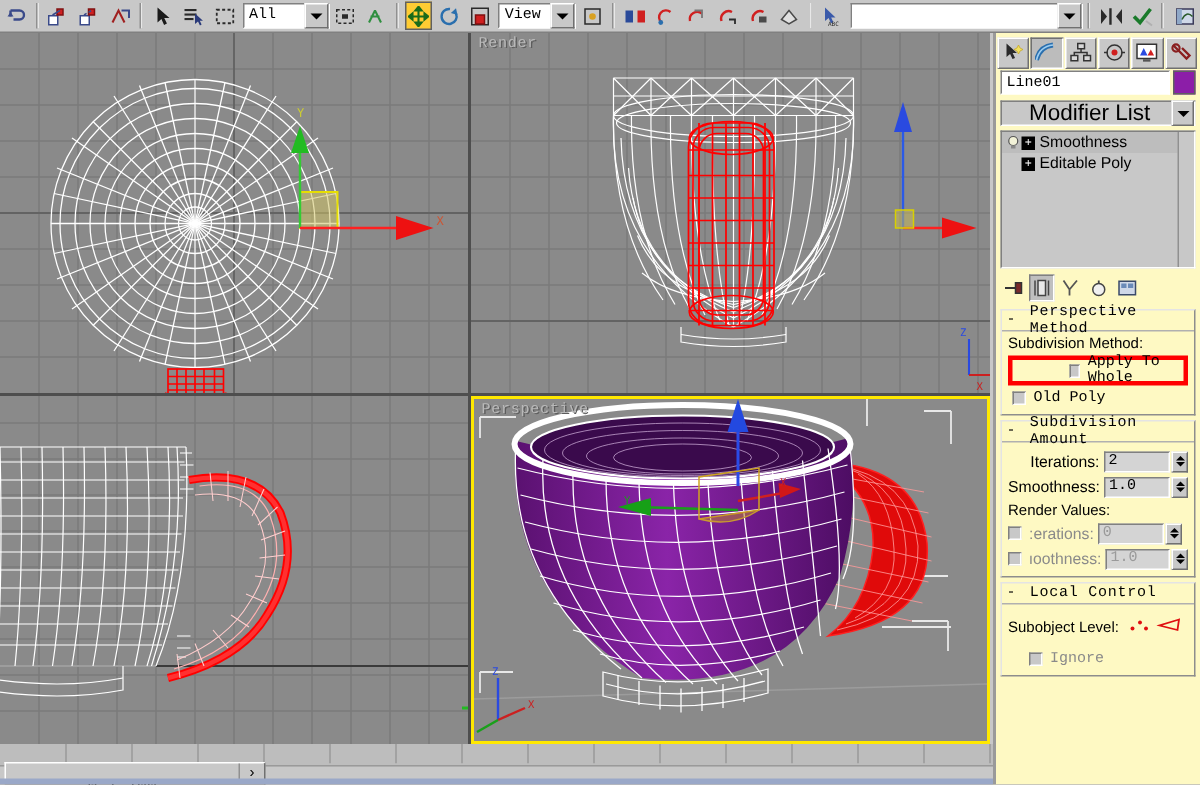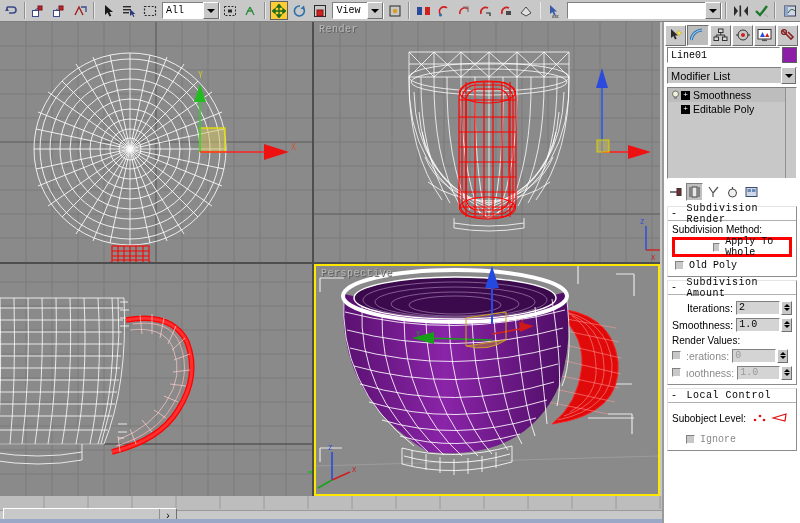--- a/index.html
+++ b/index.html
@@ -27,34 +27,34 @@
   .vp .lbl{position:absolute;left:5px;top:2px;color:#b9b9b9;font-family:"Liberation Mono",monospace;
            font-size:10px;letter-spacing:.5px;text-shadow:1px 1px 0 #5c5c5c;}
   #vp-top{left:0;top:0;width:312px;height:240px;}
   #vp-front{left:314px;top:0;width:346px;height:240px;}
   #vp-left{left:0;top:242px;width:312px;height:232px;}
   #vp-persp{left:314px;top:242px;width:346px;height:232px;border:2px solid #ffe800;box-sizing:border-box;}
   .vpdiv-v{position:absolute;left:312px;top:0;width:2px;height:474px;background:#4e4e4e;}
   .vpdiv-h{position:absolute;left:0;top:240px;width:660px;height:2px;background:#4e4e4e;}
 
   
-  .cpanel{position:absolute;left:662px;top:22px;width:138px;height:501px;background:#ffffff;
+  .cpanel{position:absolute;left:662px;top:22px;width:138px;height:501px;background:#fef9c3;
           border-left:2px solid #9a9a9a;box-sizing:border-box;}
   .cptabs{display:flex;height:24px;align-items:center;padding:2px 1px 0 1px;box-sizing:border-box;}
   .cptab{width:24px;height:21px;margin-right:1px;background:#c8c8c8;border:1px solid #fff;
          border-right-color:#707070;border-bottom-color:#707070;display:flex;align-items:center;justify-content:center;box-sizing:border-box;}
   .cptab.act{border:1px solid #707070;border-right-color:#fff;border-bottom-color:#fff;background:#bcbcbc;}
   .namerow{display:flex;align-items:center;padding:1px 3px;}
   .namefield{flex:1;height:16px;background:#fff;border-top:1px solid #808080;border-left:1px solid #808080;
              border-right:1px solid #fff;border-bottom:1px solid #fff;font-family:"Liberation Mono",monospace;
              font-size:10px;padding-left:3px;display:flex;align-items:center;box-sizing:border-box;}
   .swatch{width:15px;height:16px;margin-left:2px;border:1px solid #606060;box-sizing:border-box;}
   .mlist{margin:3px 3px 0 3px;height:17px;background:#c8c8c8;border-top:1px solid #808080;border-left:1px solid #808080;
-         border-right:1px solid #fff;border-bottom:1px solid #fff;display:flex;align-items:center;padding-left:3px;
-         font-size:11px;box-sizing:border-box;}
+         border-right:1px solid #fff;border-bottom:1px solid #fff;display:flex;align-items:center;padding-left:18px;
+         font-size:15px;box-sizing:border-box;}
   .mlist .arw{margin-left:auto;width:13px;height:15px;background:#c8c8c8;border:1px solid #fff;
               border-right-color:#707070;border-bottom-color:#707070;display:flex;align-items:center;justify-content:center;}
   .stack{margin:3px 3px 0 3px;background:#c8c8c8;border-top:1px solid #808080;border-left:1px solid #808080;
          border-right:1px solid #fff;border-bottom:1px solid #fff;height:92px;position:relative;box-sizing:border-box;}
   .srow{display:flex;align-items:center;height:14px;padding-left:2px;font-size:10.5px;}
   .srow.sel{background:#bdbdbd;}
   .bulbicon{width:11px;height:12px;display:flex;align-items:center;justify-content:center;}
   .plusbox{width:9px;height:9px;background:#000;color:#fff;font-size:8px;line-height:8px;text-align:center;margin-right:3px;}
   .stackscroll{position:absolute;right:0;top:0;width:11px;height:100%;background:#c8c8c8;border-left:1px solid #909090;box-sizing:border-box;}
   .stacktools{display:flex;align-items:center;height:22px;margin:2px 3px 0 3px;}
@@ -697,21 +697,21 @@
             <rect x="1" y="1.5" width="11" height="9" fill="#cfd8e8" stroke="#3a4a6a"></rect>
             <rect x="2.5" y="3" width="3.5" height="3" fill="#6a8ab8"></rect>
             <rect x="7" y="3" width="3.5" height="3" fill="#6a8ab8"></rect>
           </svg>
       </div>
     </div>
 
     <div class="roll">
       <div class="rollhdr">
         <span class="minus">-</span>
-        <span>Subdivision Render</span>
+        <span>Perspective Method</span>
       </div>
       <div class="rbody">
         <div class="lbl2">Subdivision Method:</div>
         <div class="hl-box">
           <div class="chkrow">
             <span class="chk"></span>
             <span>Apply To Whole</span>
           </div>
         </div>
         <div class="chkrow" style="margin-top:1px;padding-left:3px;">

